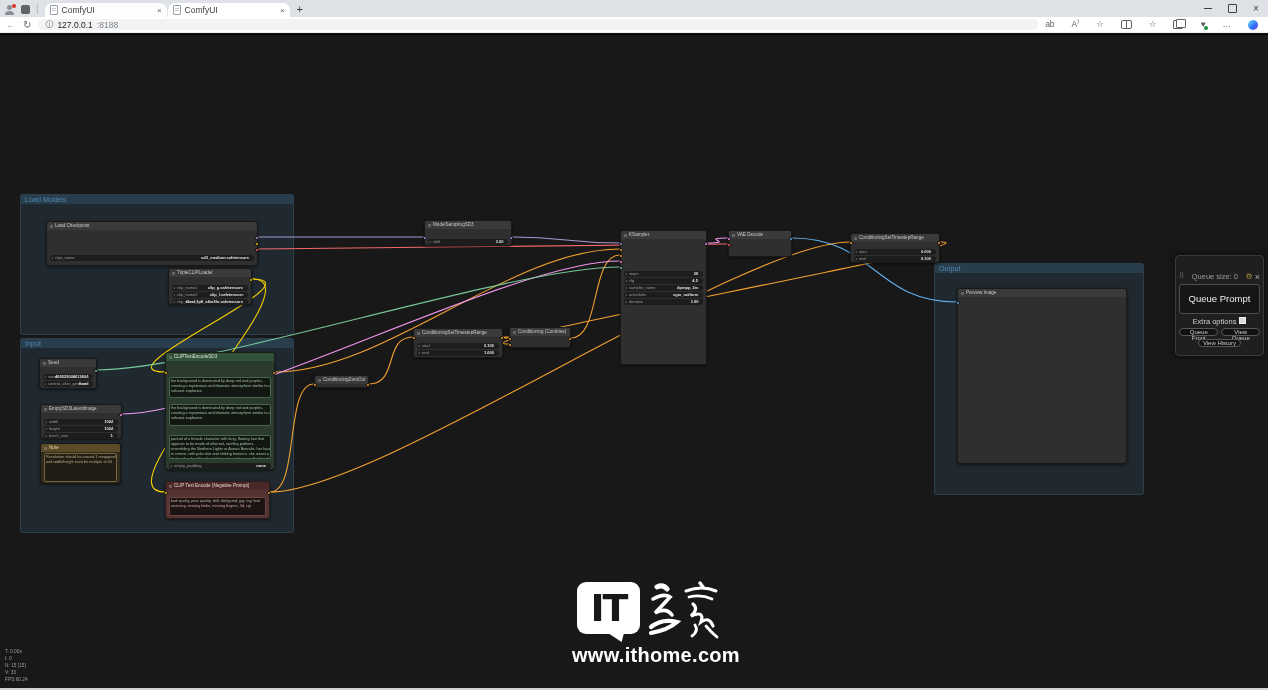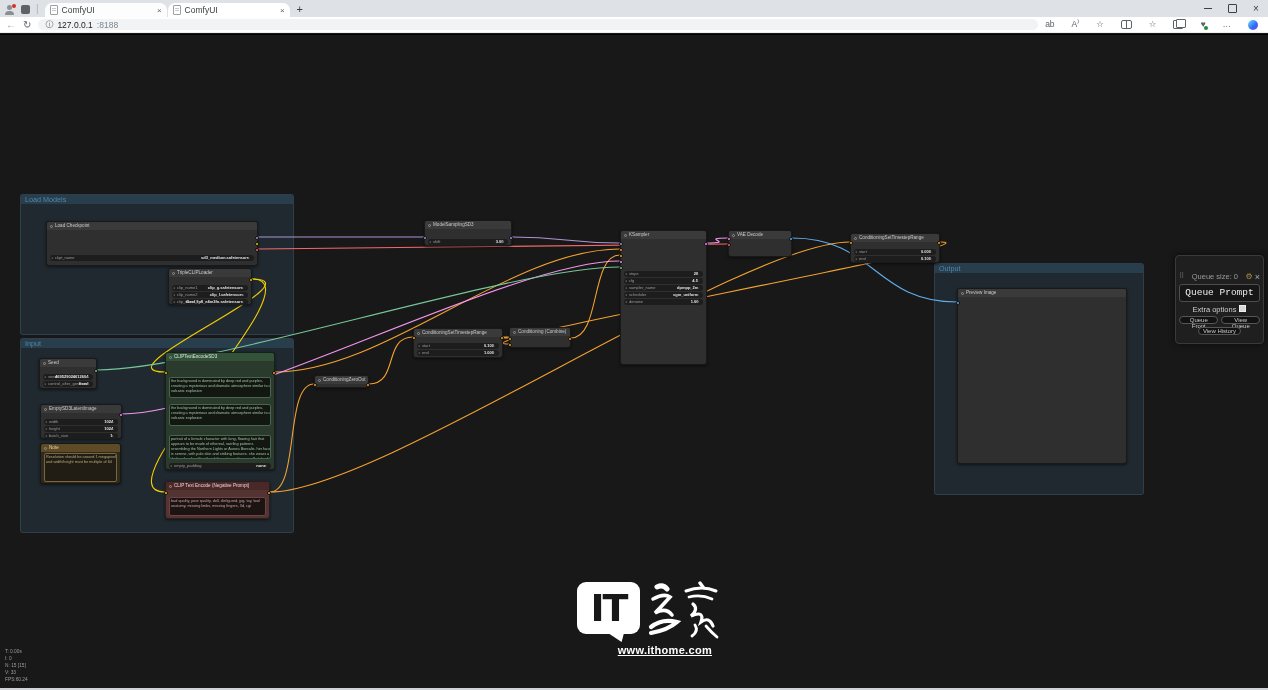--- a/index.html
+++ b/index.html
@@ -63,32 +63,32 @@
   #stats{position:absolute;left:5px;top:649px;z-index:4;}
   #stats>div{height:6.9px;display:flex;align-items:center;}
   
   #menu-panel{position:absolute;left:1175px;top:255px;width:89px;background:#1f1f1f;border:1px solid #3a3a3a;border-radius:4px;z-index:6;padding:2px 3px 4px 3px;box-sizing:border-box;box-shadow:0 0 6px rgba(0,0,0,.6);}
   .menu-head{display:flex;align-items:flex-start;height:10px;gap:2px;margin-top:14px;}
   .menu-head .drag{color:#777;font-size:7px;}
   .menu-head .qsize{color:#9a9a9a;font-size:7.5px;flex:1;text-align:center;}
   .menu-head .gear{color:#a98c3f;font-size:8px;}
   .menu-head .closex{color:#aaa;font-size:9px;}
   .mbtn{display:block;width:100%;margin:2.5px 0 0 0;height:13px;background:#161616;border:1px solid #4d4d4d;border-radius:3px;color:#d6d6d6;font-size:9px;line-height:10px;text-align:center;font-family:"Liberation Sans",sans-serif;padding:0;}
-  #queue-prompt{height:18px;font-size:9.5px;color:#ececec;margin-top:2px;font-family:Liberation Mono, monospace;}
+  #queue-prompt{height:30px;font-size:9.5px;color:#ececec;margin-top:2px;}
   .extra-row{display:flex;justify-content:center;gap:3px;margin-top:3px;height:8px;color:#cfcfcf;font-size:7.5px;}
   .cb{width:5px;height:5px;background:#d9d9d9;border:1px solid #efefef;display:inline-block;}
   .pill-row{display:flex;gap:3px;margin-top:3px;justify-content:center;}
   .pill{height:8px;background:#121212;border:1px solid #565656;border-radius:5px;color:#c9c9c9;font-size:6px;line-height:6px;padding:0 4px;font-family:"Liberation Sans",sans-serif;}
   .pill-center{display:flex;justify-content:center;margin-top:3px;}
   .menu-gap{height:4px;}
   
   #watermark{position:absolute;left:560px;top:575px;z-index:5;}
   .logo-box{position:absolute;left:17px;top:7px;width:63px;height:52px;background:#fff;border-radius:9px;display:flex;align-items:center;justify-content:center;font-weight:bold;font-size:38px;color:#181818;letter-spacing:-2px;font-family:"DejaVu Sans",sans-serif;}
   .logo-tail{position:absolute;left:48px;top:58px;width:16px;height:9px;background:#fff;clip-path:polygon(0 0,100% 0,85% 100%);}
-  .wm-url{position:absolute;left:12px;top:69px;width:140px;text-align:right;color:#fff;font-weight:bold;font-size:11px;letter-spacing:.3px;text-decoration:underline;}
+  .wm-url{position:absolute;left:12px;top:69px;width:140px;text-align:right;color:#fff;font-weight:bold;font-size:20px;letter-spacing:.3px;}
 </style>
 </head>
 <body>
 
 <div id="stage">
 
   <div class="tabstrip">
     <div class="lead-icons">
       <div class="avatar">
           <div class="head"></div>

